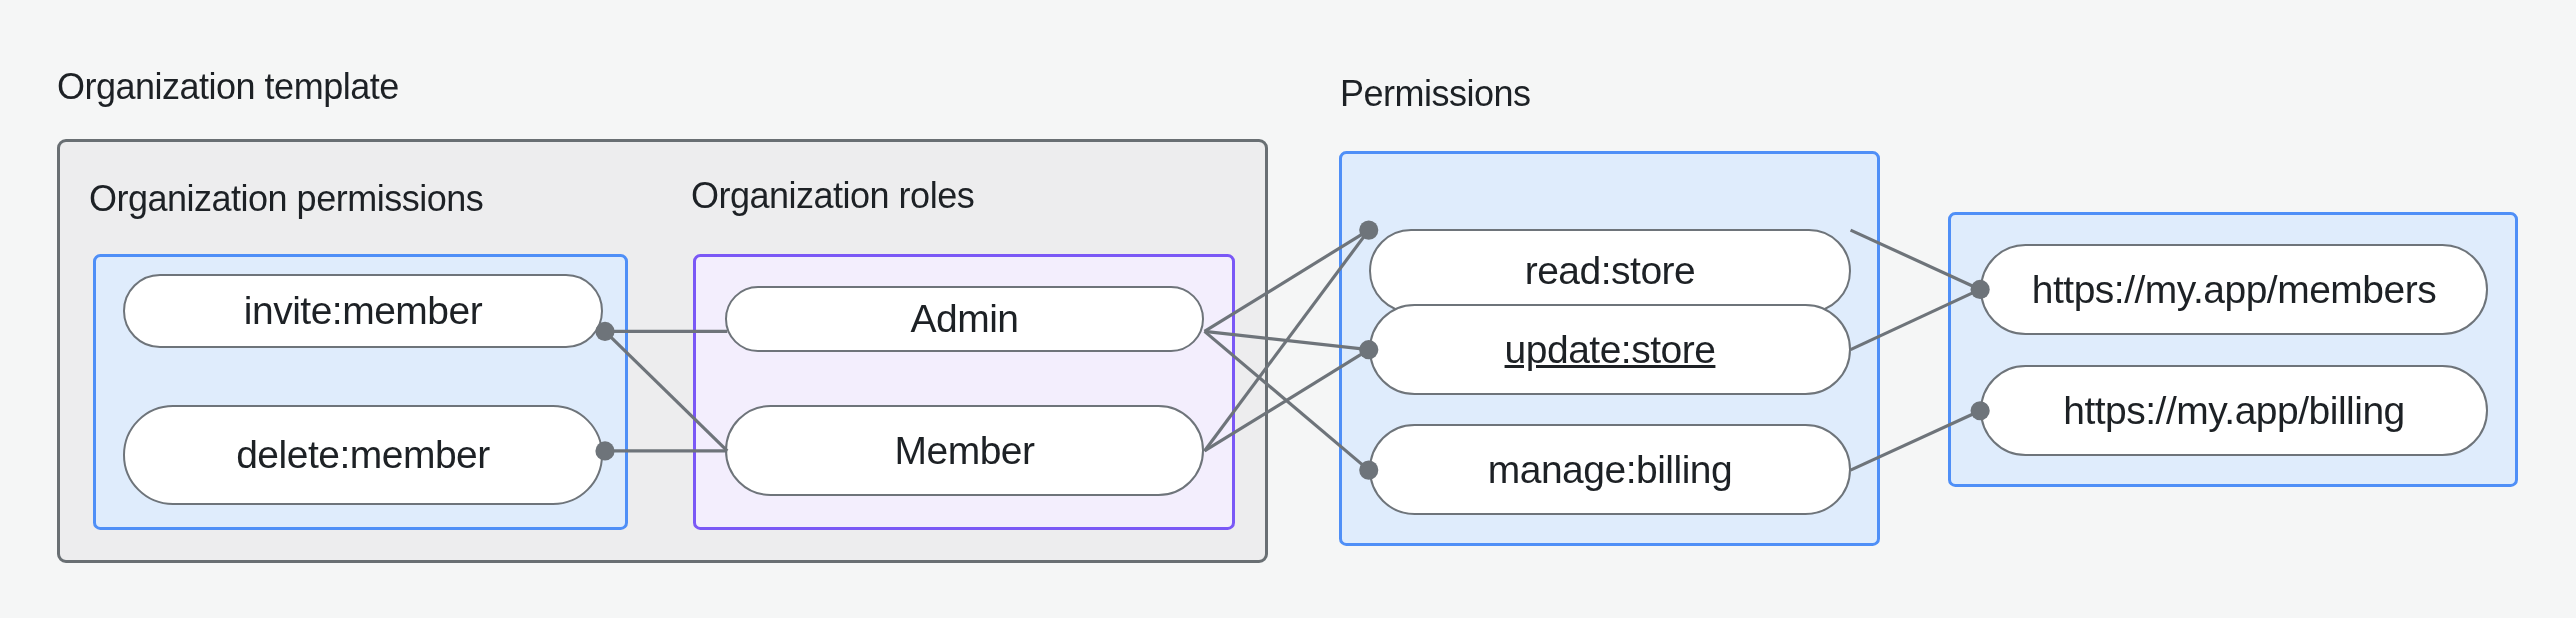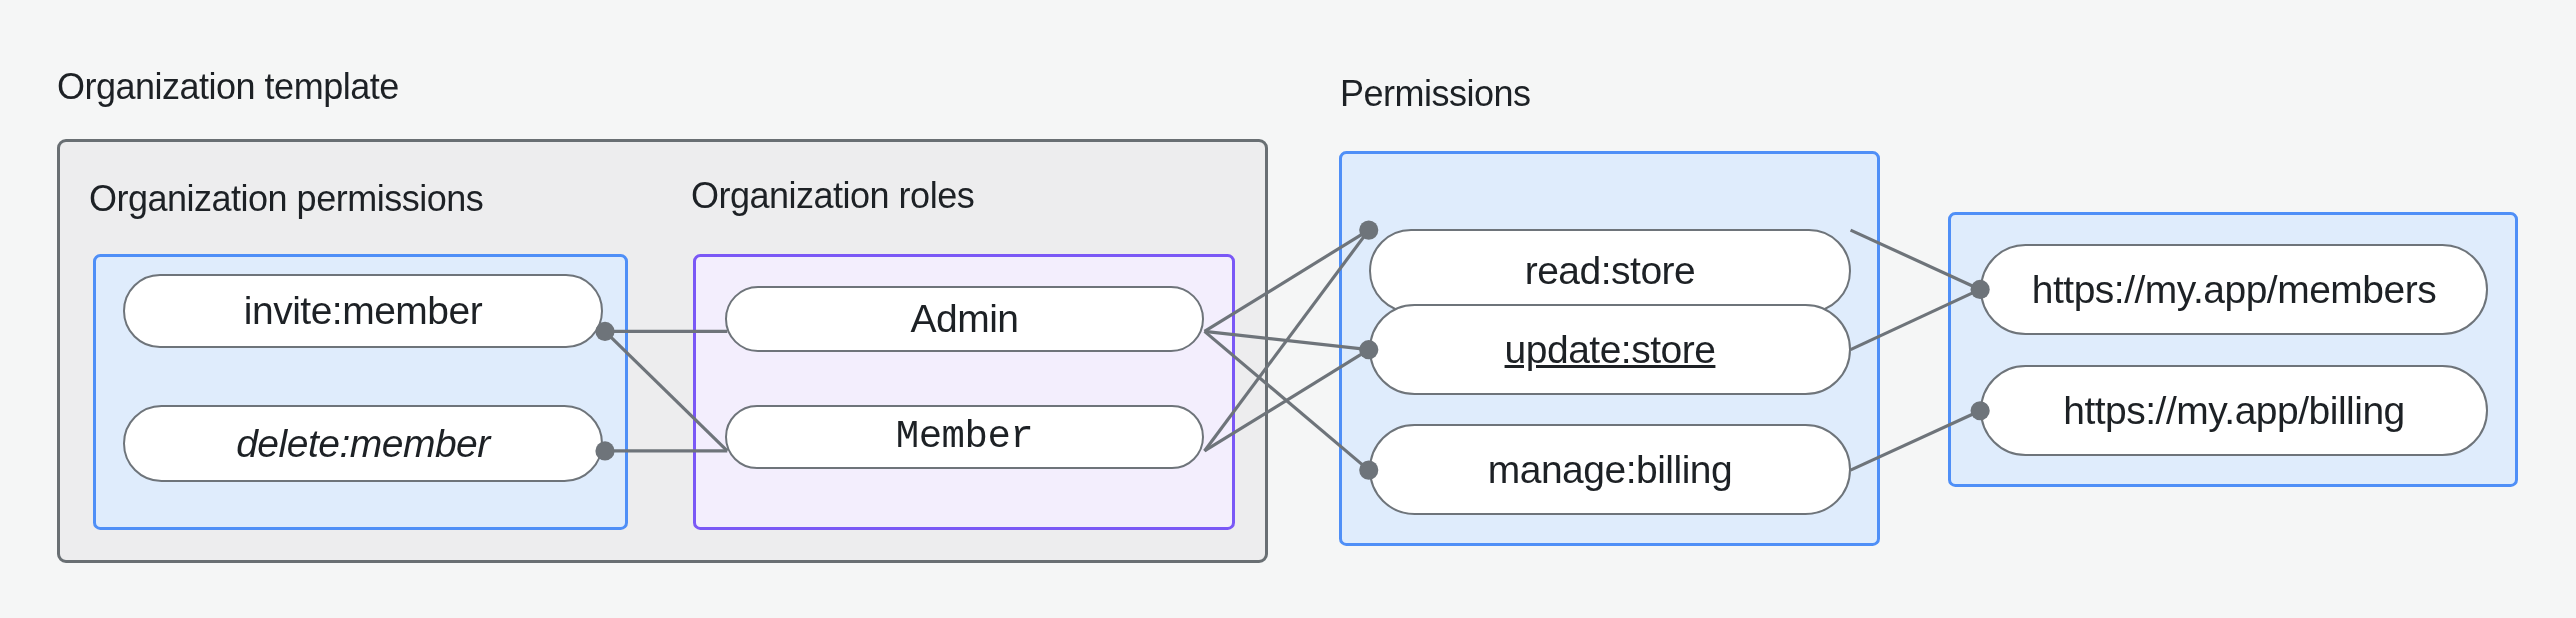--- a/index.html
+++ b/index.html
@@ -62,26 +62,26 @@
 <body style="--page-bg: #f5f6f6; --container-fill: #ededee; --container-border: #696f73; --blue-fill: #dfecfc; --blue-border: #4f8ff7; --purple-fill: #f3eefd; --purple-border: #7a58f6; --node-fill: #ffffff; --node-border: #6e747a; --edge: #6e747a; --text: #1d2125;">
 
 <div class="canvas">
 
   <div class="section-label" style="left:57px;top:66px;">Organization template</div>
   <div class="group-box gray" style="left:57px;top:139px;width:1211px;height:424px;"></div>
 
   <div class="section-label" style="left:89px;top:178px;">Organization permissions</div>
   <div class="group-box blue" style="left:93px;top:254px;width:535px;height:276px;"></div>
   <div class="node" style="left:123px;top:274px;width:480px;height:74px;">invite:member</div>
-  <div class="node" style="left:123px;top:405px;width:480px;height:77px;font-style:italic;">delete:member</div>
+  <div class="node" style="left:123px;top:405px;width:480px;height:100px;">delete:member</div>
 
   <div class="section-label" style="left:691px;top:175px;">Organization roles</div>
   <div class="group-box purple" style="left:693px;top:254px;width:542px;height:276px;"></div>
   <div class="node" style="left:725px;top:286px;width:479px;height:66px;">Admin</div>
-  <div class="node" style="left:725px;top:405px;width:479px;height:64px;font-family:Liberation Mono, monospace;">Member</div>
+  <div class="node" style="left:725px;top:405px;width:479px;height:91px;">Member</div>
 
   <div class="section-label" style="left:1340px;top:73px;">Permissions</div>
   <div class="group-box blue" style="left:1339px;top:151px;width:541px;height:395px;"></div>
   <div class="node" style="left:1369px;top:184px;width:482px;height:84px;margin-top:45px;">read:store</div>
   <div class="node" style="left:1369px;top:304px;width:482px;height:91px;text-decoration:underline;">update:store</div>
   <div class="node" style="left:1369px;top:424px;width:482px;height:91px;">manage:billing</div>
 
   <div class="group-box blue" style="left:1948px;top:212px;width:570px;height:275px;"></div>
   <div class="node" style="left:1980px;top:244px;width:508px;height:91px;">https://my.app/members</div>
   <div class="node" style="left:1980px;top:365px;width:508px;height:91px;">https://my.app/billing</div>

